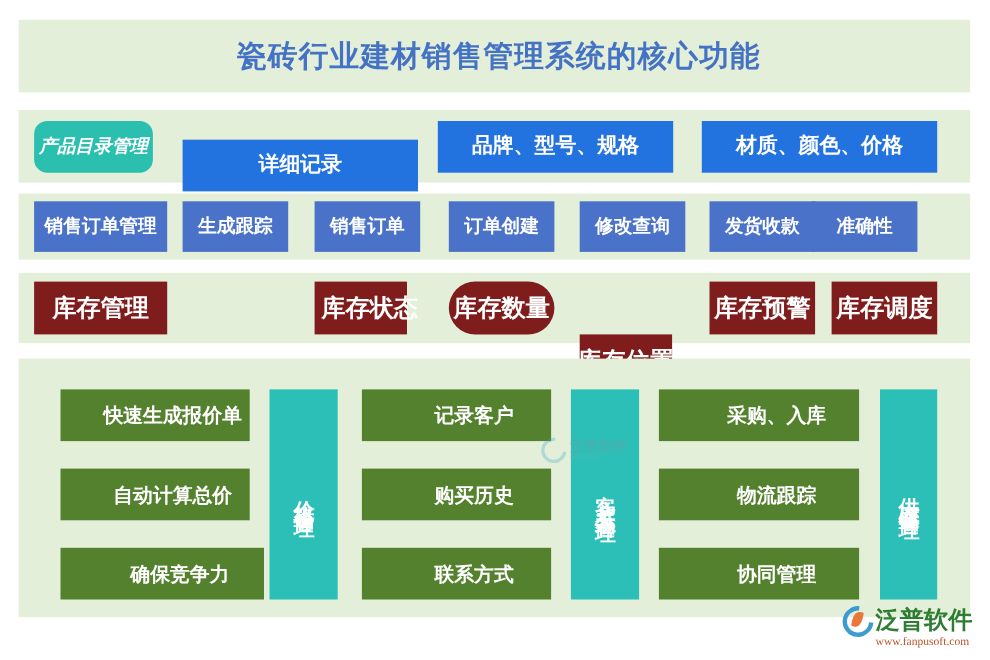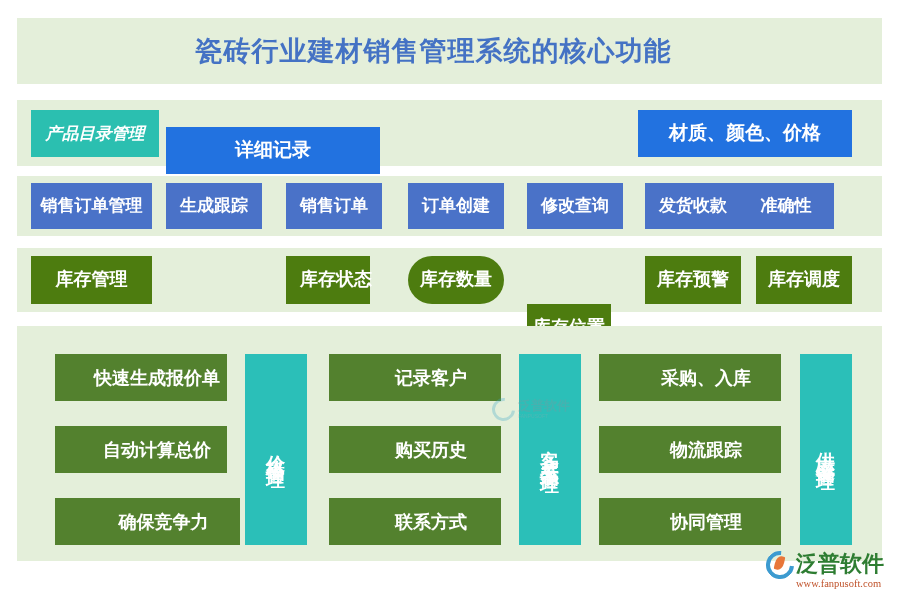--- a/index.html
+++ b/index.html
@@ -30,21 +30,21 @@
   }
   .panel-title   { left: 17px;  top: 18px;  width: 865px; height: 66px; }
   .panel-row1    { left: 17px;  top: 100px; width: 865px; height: 66px; }
   .panel-row2    { left: 17px;  top: 176px; width: 865px; height: 60px; }
   .panel-row3    { left: 17px;  top: 248px; width: 865px; height: 64px; }
   .panel-bottom  { left: 17px;  top: 326px; width: 865px; height: 235px; }
 
   
   .title-text {
     position: absolute;
-    left: 1px; top: 18px;
+    left: 21px; top: 18px;
     width: 865px; height: 66px;
     display: flex;
     align-items: center;
     justify-content: center;
     color: #4472C4;
     font-size: 27px;
     font-weight: bold;
     letter-spacing: 1px;
     white-space: nowrap;
   }
@@ -71,22 +71,22 @@
   
   .r2 {
     top: 183px; height: 46px;
     background: #4A72C8;
     font-size: 17px;
   }
 
   
   .r3 {
     top: 256px; height: 48px;
-    background: #4d7c0f;
-    font-size: 18px;
+    background: #7f1d1d;
+    font-size: 22px;
   }
 
   
   .green {
     position: absolute;
     background: #53812E;
     font-size: 18px;
     display: flex;
     align-items: center;
     justify-content: center;
@@ -199,22 +199,23 @@
 </style>
 </head>
 <body>
 
 <div class="canvas">
 
   <div class="panel panel-title"></div>
   <div class="title-text">瓷砖行业建材销售管理系统的核心功能</div>
 
   <div class="panel panel-row1"></div>
-  <div class="chip r1 lead" style="left:31px; width:128px;">产品目录管理</div>
+  <div class="chip r1 lead" style="left:31px; width:108px;border-radius:12px;">产品目录管理</div>
   <div class="chip r1 blue" style="left:166px; width:214px;margin-top:17px;">详细记录</div>
+  <div class="chip r1 blue" style="left:398px; width:214px;">品牌、型号、规格</div>
   <div class="chip r1 blue" style="left:638px; width:214px;">材质、颜色、价格</div>
 
   <div class="panel panel-row2"></div>
   <div class="chip r2" style="left:31px;  width:121px;">销售订单管理</div>
   <div class="chip r2" style="left:166px; width:96px;">生成跟踪</div>
   <div class="chip r2" style="left:286px; width:96px;">销售订单</div>
   <div class="chip r2" style="left:408px; width:96px;">订单创建</div>
   <div class="chip r2" style="left:527px; width:96px;">修改查询</div>
   <div class="chip r2" style="left:645px; width:96px;">发货收款</div>
   <div class="chip r2" style="left:738px; width:96px;">准确性</div>

